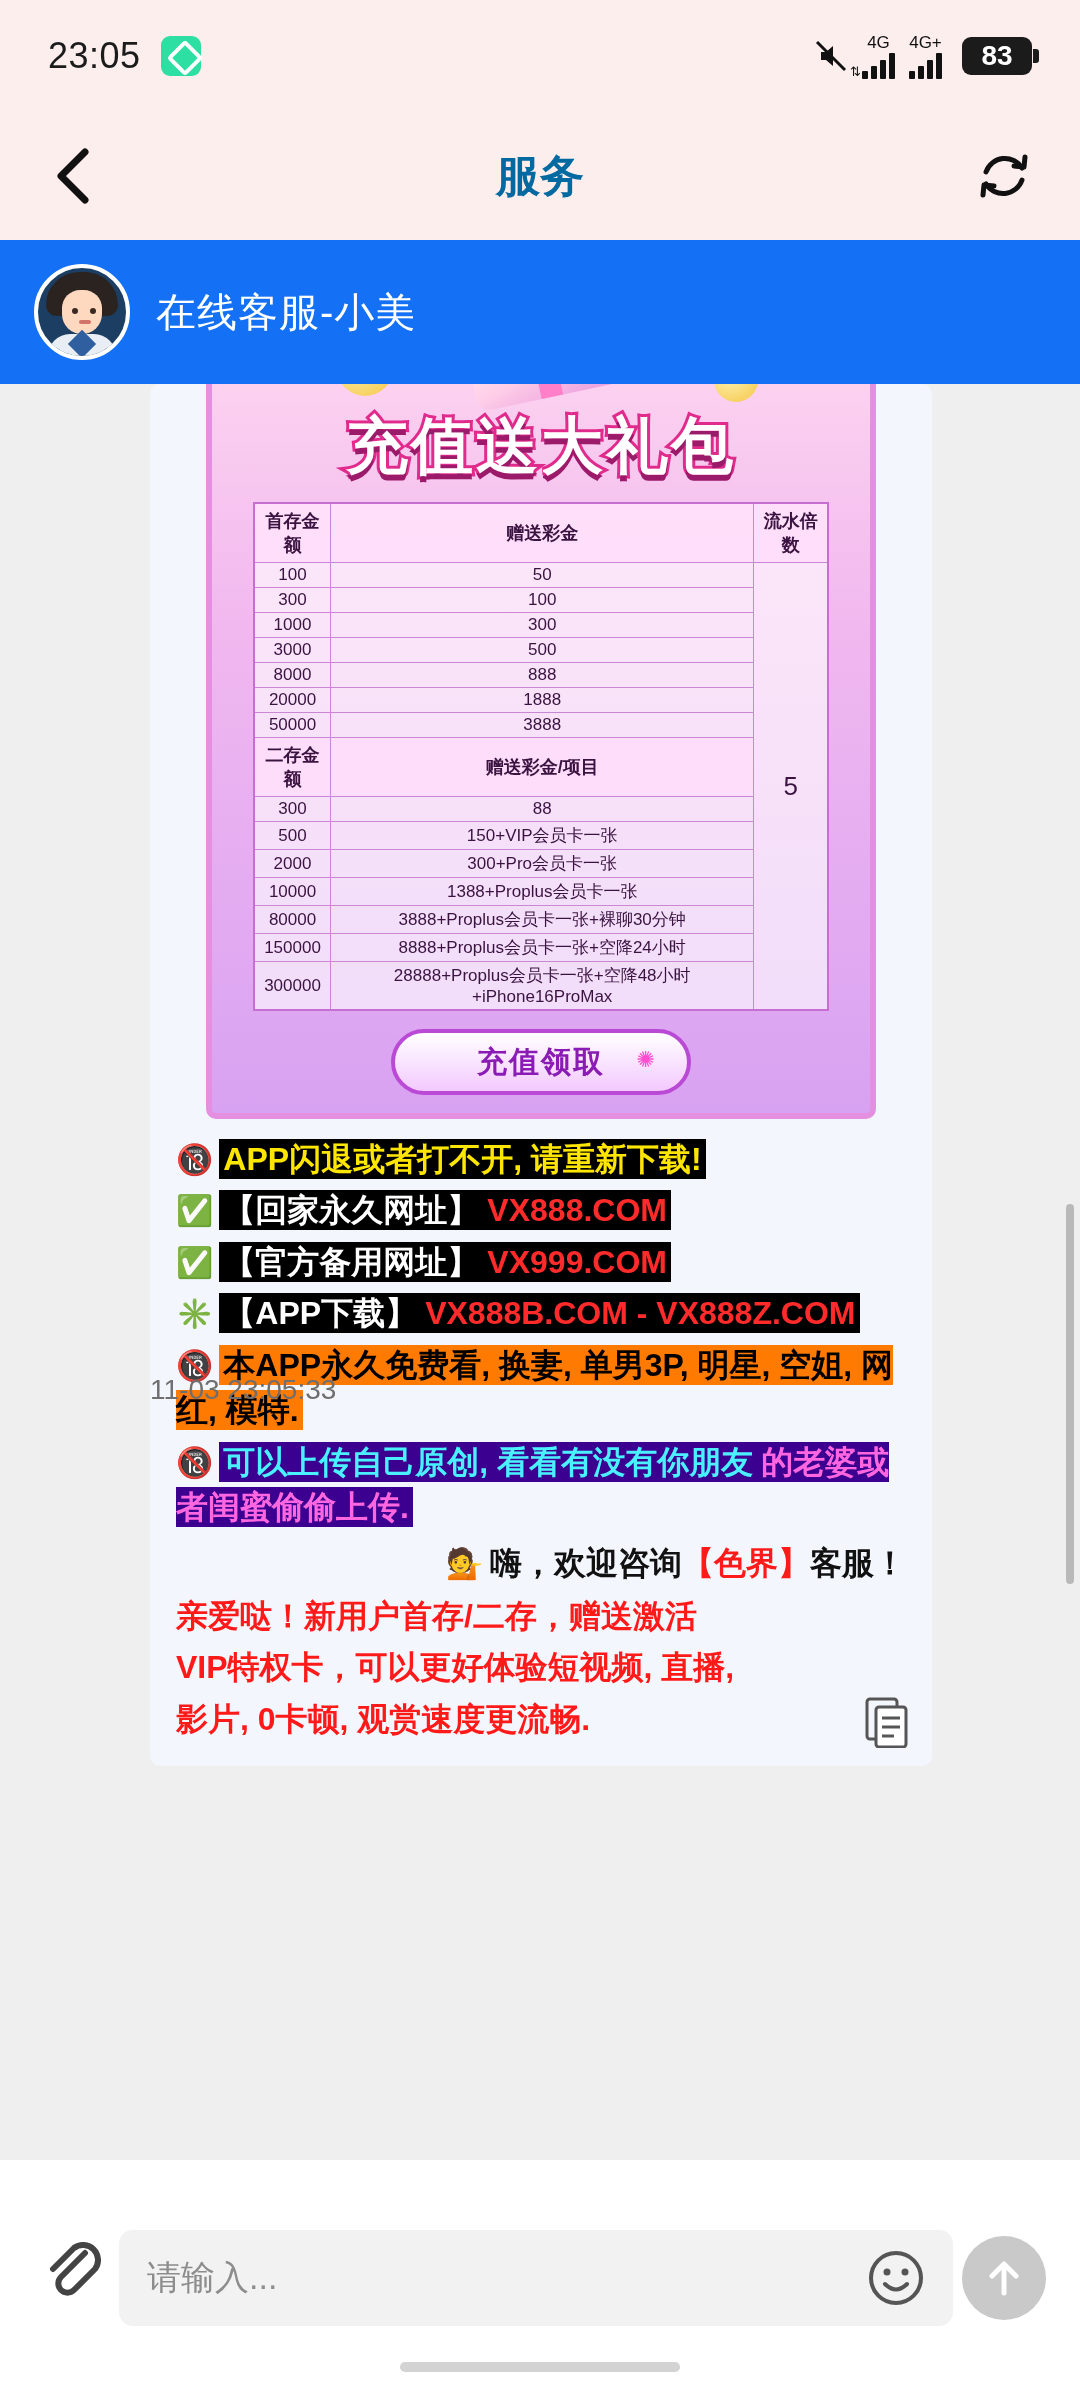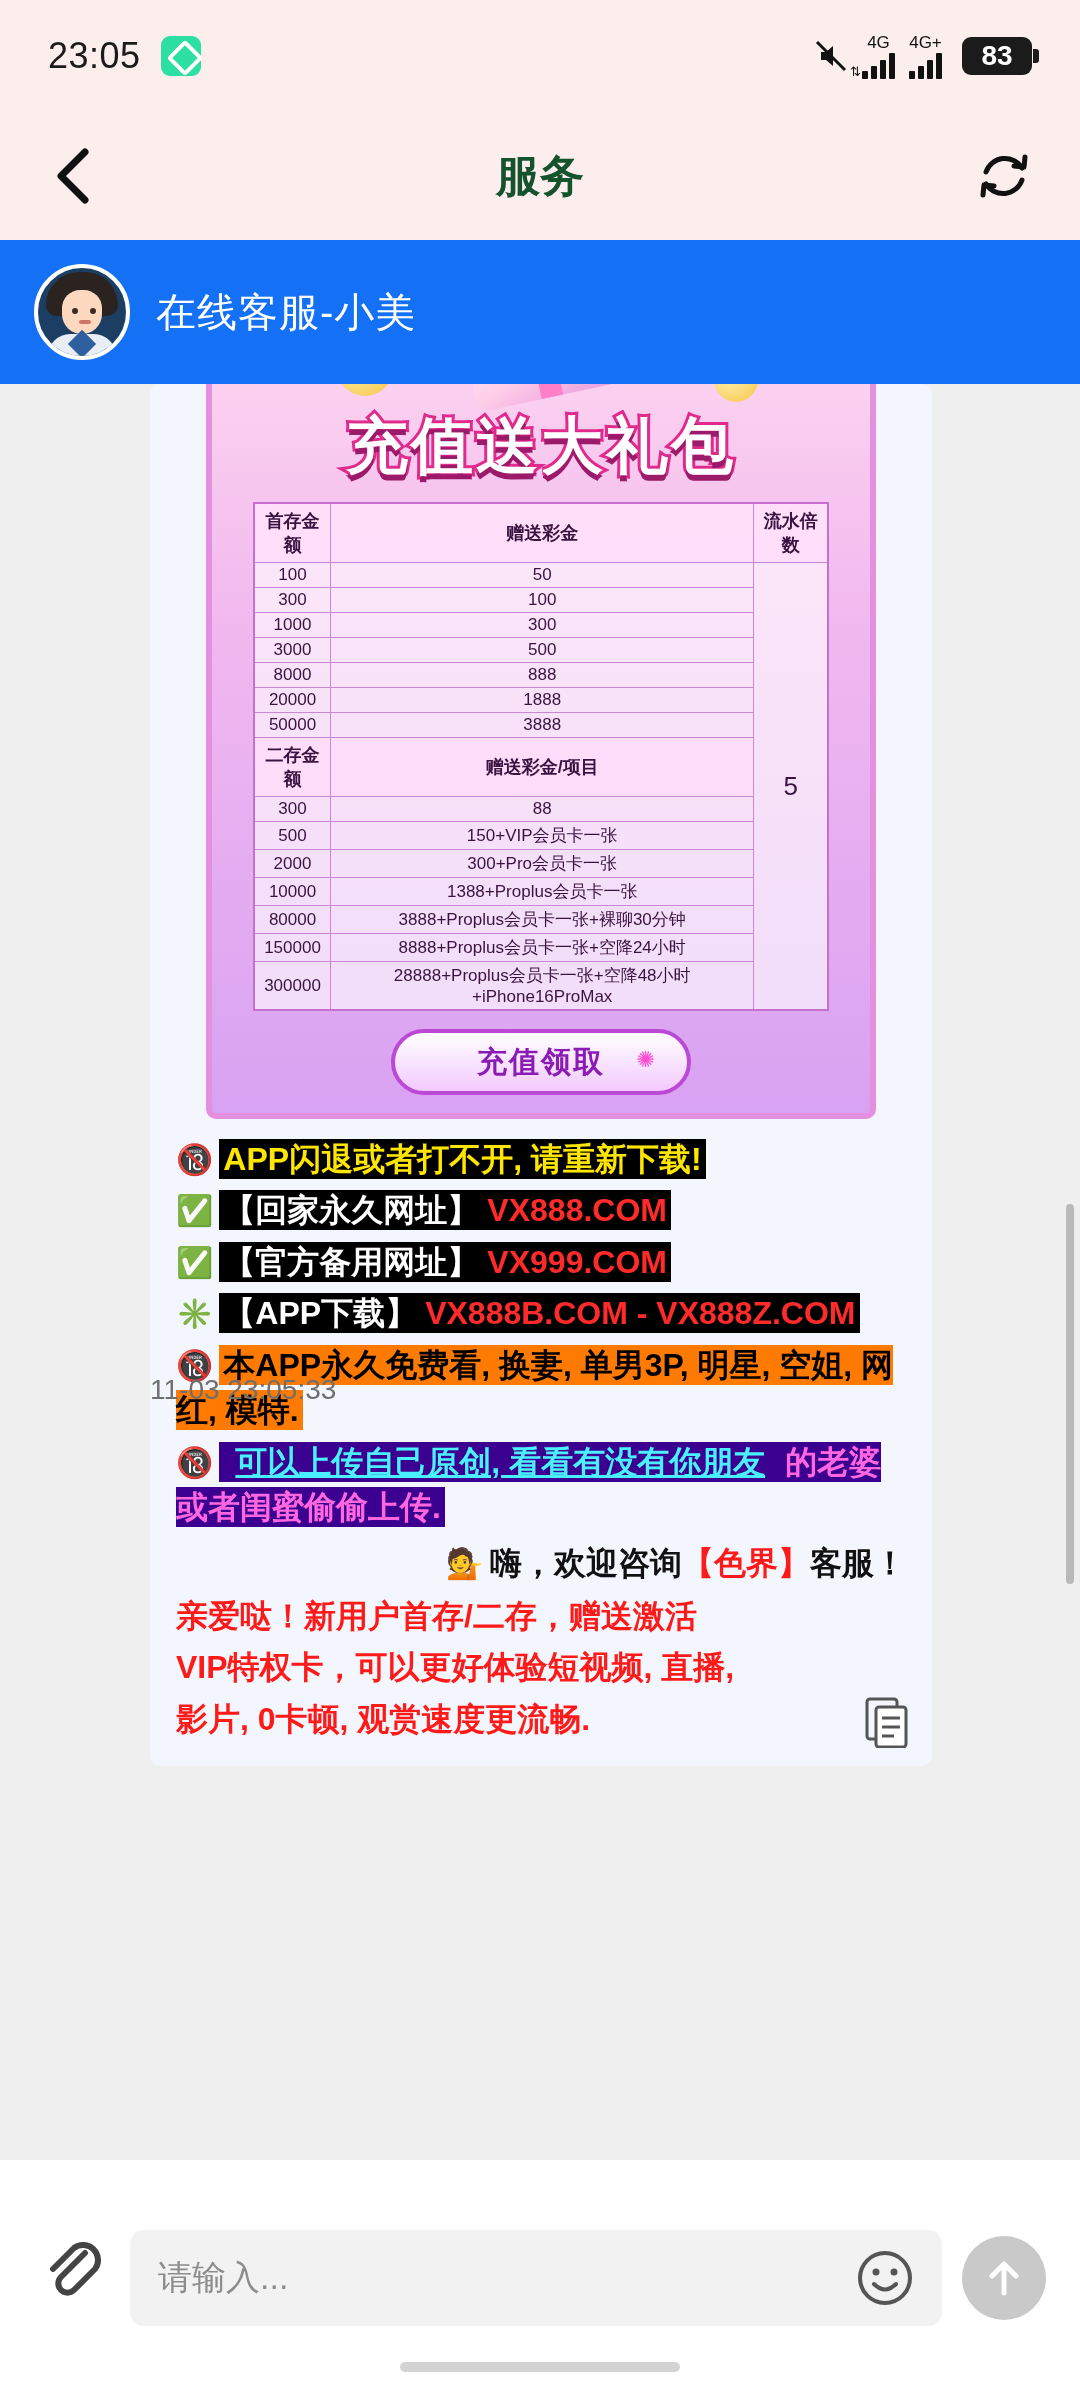--- a/index.html
+++ b/index.html
@@ -63,21 +63,21 @@
 
   
   .titlebar {
     height: 128px; background:#fdeeee;
     display:flex; align-items:center; padding: 0 44px;
     position: relative;
   }
   .back-icon { width: 60px; height: 60px; display:flex;align-items:center;justify-content:center;}
   .page-title {
     position:absolute; left:0; right:0; text-align:center;
-    font-size: 44px; color:#14532d; font-weight:700;
+    font-size: 44px; color:#0369a1; font-weight:700;
     pointer-events:none;
   }
   .refresh-icon { margin-left:auto; width:64px;height:64px;display:flex;align-items:center;justify-content:center;}
 
   
   .agentbar {
     height: 144px; background:#1471f5; display:flex; align-items:center;
     padding: 0 34px; gap: 26px;
   }
   .avatar {
@@ -183,21 +183,21 @@
   .line {
     font-size: 32px; line-height: 1.42; font-weight: 700;
     margin-bottom: 6px;
     word-break: break-word;
   }
   .ico { font-size: 30px; margin-right: 6px; }
   .hl-black-yellow { background:#000; color:#ffe600; padding: 2px 4px; margin-top: 38px; }
   .hl-black-red { background:#000; color:#ff2b2b; padding: 2px 4px; }
   .hl-black-white { background:#000; color:#ffffff; padding: 2px 4px; }
   .hl-orange { background:#ff7a00; color:#000; padding: 2px 4px; }
-  .hl-purple-cy { background:#3b008f; color:#4bf0ff; padding: 2px 16px; text-decoration: underline; }
+  .hl-purple-cy { background:#3b008f; color:#4bf0ff; padding: 2px 4px; }
   .hl-purple-pk { background:#3b008f; color:#ff66e0; padding: 2px 4px; }
   .plain-red { color:#ff1a1a; }
   .brace-red { color:#ff1a1a; }
   .line-greet { font-size: 32px; font-weight:700; color:#111;text-align:right; }
 
   .copy-icon {
     position:absolute; right: 22px; bottom: 18px;
     width: 46px; height: 52px;
   }
   .timestamp {
@@ -208,21 +208,21 @@
   .scrollbar {
     position:absolute; right: 6px; top: 820px;
     width: 8px; height: 380px; background:#b9b9b9; border-radius:4px;
   }
 
   
   .inputbar {
     position:absolute; left:0; right:0; bottom: 0; height: 192px;
     background:#ffffff;
     display:flex; align-items:flex-start; padding: 34px 34px 0;
-    gap: 20px;
+    gap: 9px;
   }
   .clip-icon { width: 76px; height: 76px; display:flex;align-items:center;justify-content:center; flex:none;}
   .textfield {
     flex: 1; height: 96px; background:#f2f2f2; border-radius: 14px;
     display:flex; align-items:center; padding: 0 28px;
     position: relative;
   }
   .textfield .ph { color:#8d8d8d; font-size: 34px; }
   .emoji-icon { margin-left:auto; width: 58px; height:58px;}
   .send-btn {

